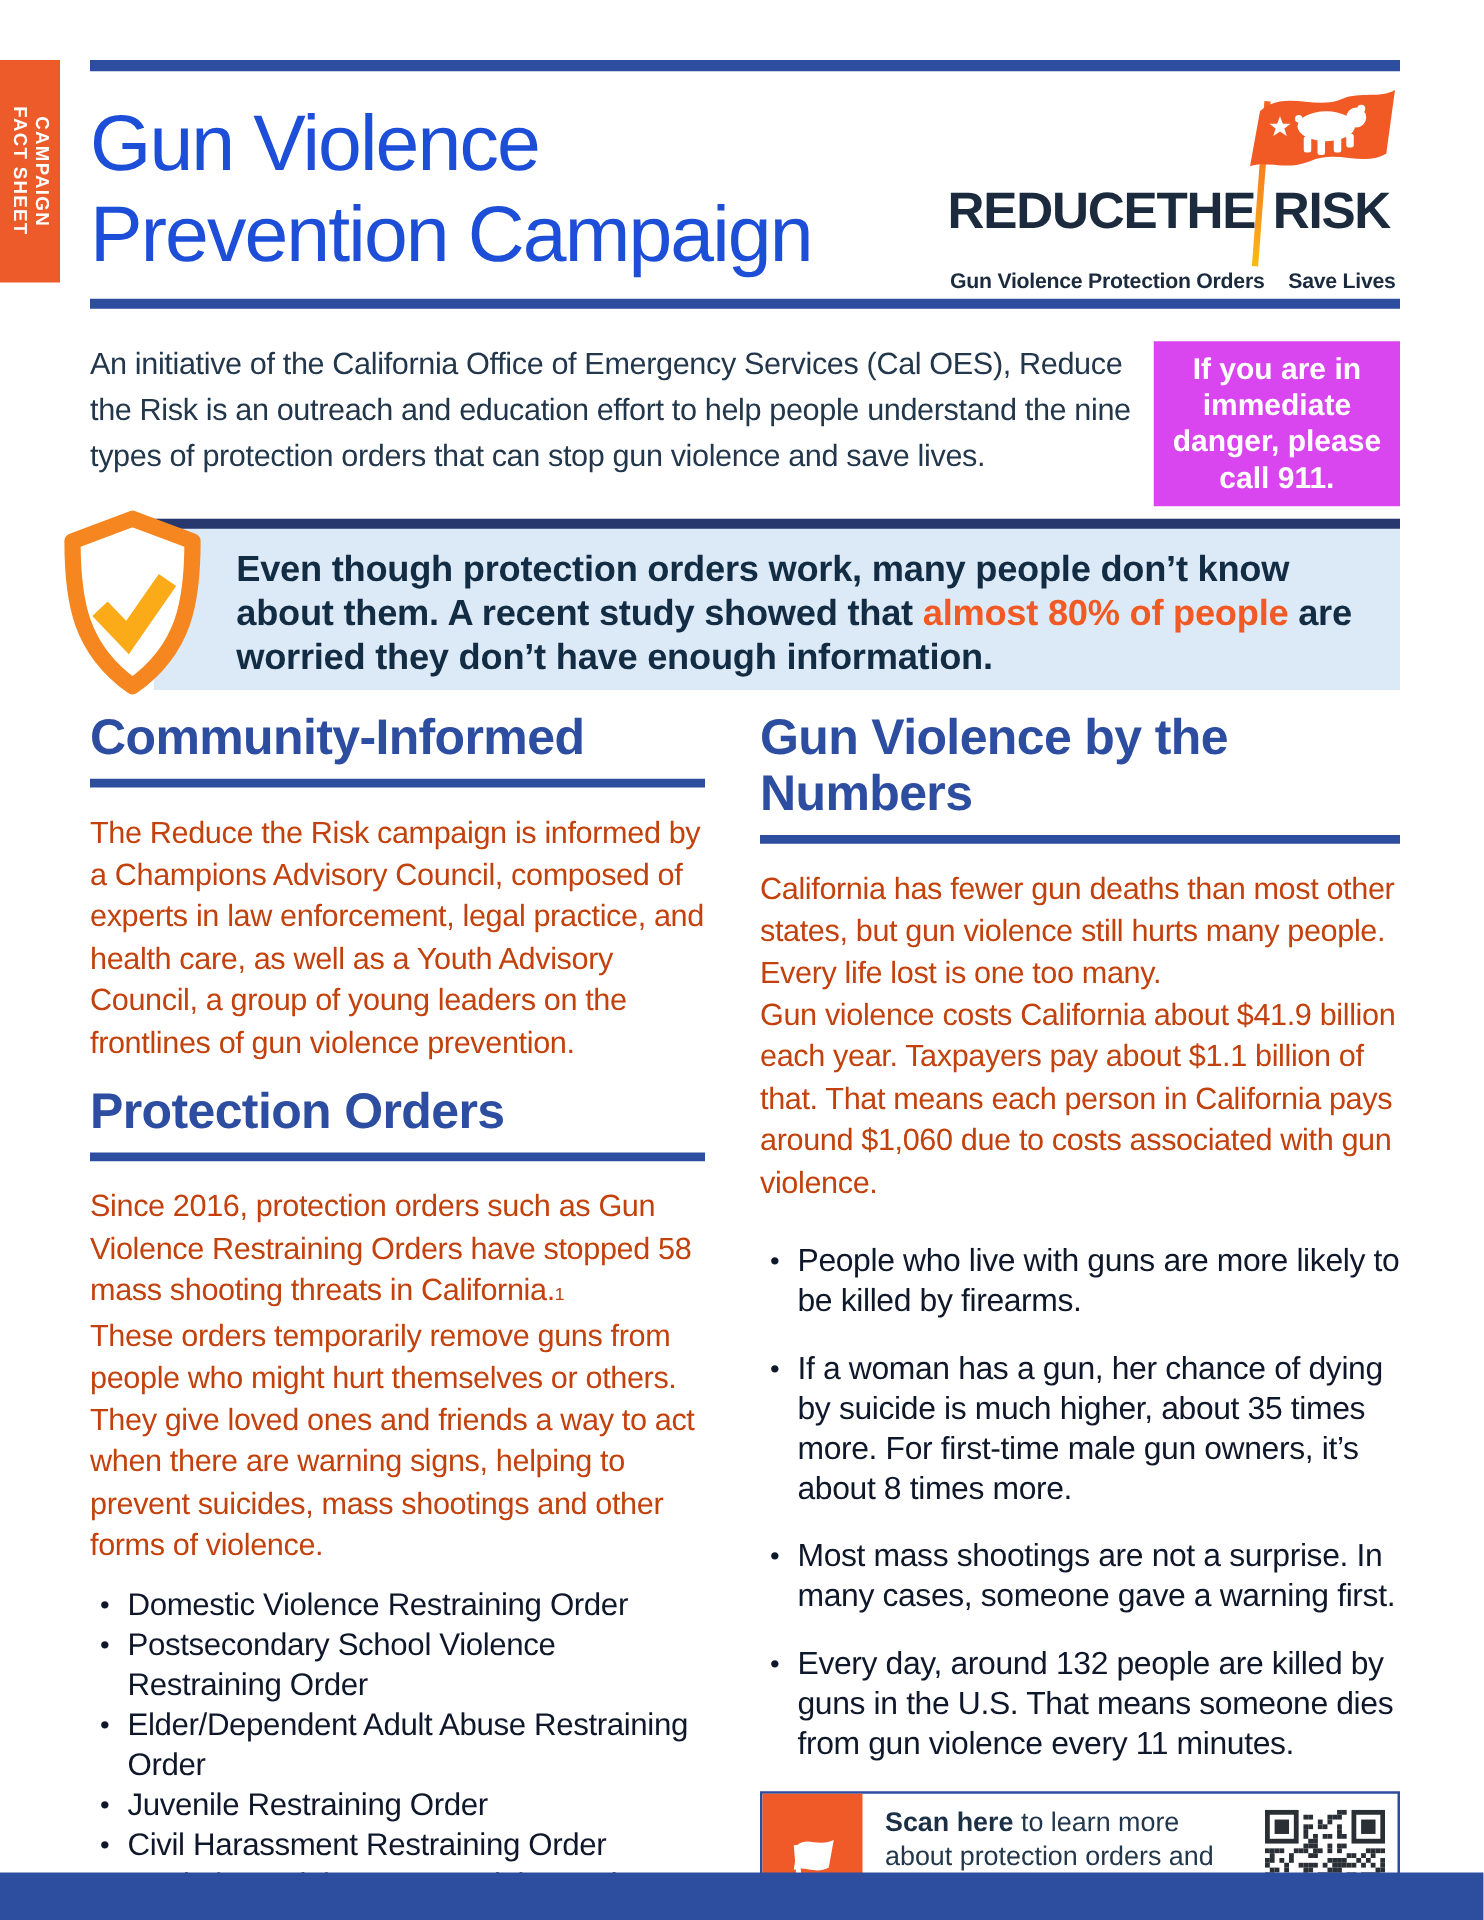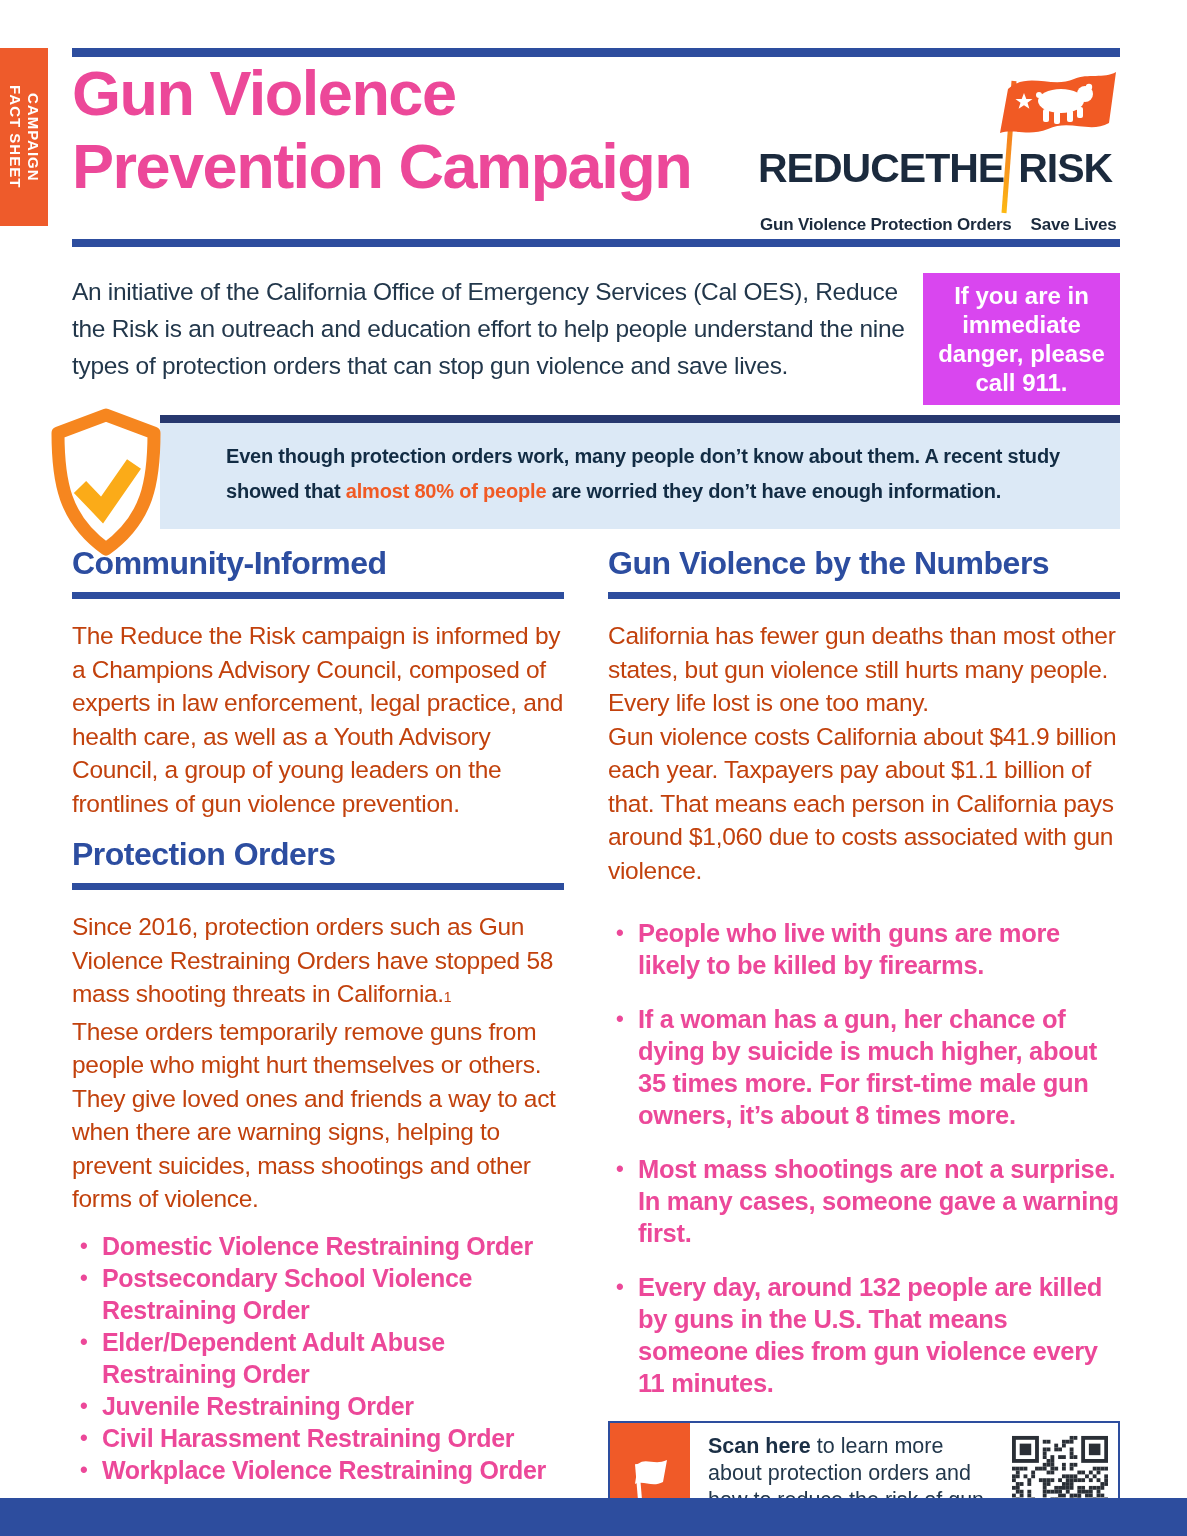--- a/index.html
+++ b/index.html
@@ -17,22 +17,22 @@
     font-size:15px; line-height:18px; letter-spacing:1px; text-align:center;
   }
   .content { position:absolute; left:72px; top:48px; width:1048px; }
   .rule { background:#2d4d9e; }
   .rule.top { height:9px; }
   .rule.under-header { height:8px; }
 
   
   .header { display:flex; justify-content:space-between; align-items:flex-start; height:182px; }
   .page-title {
-    font-size:63px; line-height:73px; font-weight:bold;
-    color:#ec4899; letter-spacing:-1.5px;
+    margin-top:22px; font-size:63px; line-height:73px; font-weight:normal;
+    color:#1d4ed8; letter-spacing:-1.5px;
   }
   .logo { position:relative; width:362px; height:158px; margin-top:24px; flex-shrink:0; }
   .logo-flag { position:absolute; top:-14px; left:208px; width:154px; height:150px; pointer-events:none; }
   .logo-word {
     position:absolute; top:64px; left:0; display:flex; gap:14px;
     font-weight:bold; font-size:41px; letter-spacing:-1px; color:#1b2a3d;
   }
   .logo-tag {
     position:absolute; top:134px; left:2px; display:flex; gap:19px;
     font-weight:bold; font-size:17px; letter-spacing:-0.2px; color:#1b2a3d;
@@ -44,37 +44,37 @@
   .danger {
     width:197px; min-height:122px; box-sizing:border-box; background:#d946ef;
     color:#fff; font-weight:bold; font-size:24px; line-height:29px; text-align:center;
     padding:8px; display:flex; align-items:center; justify-content:center; flex-shrink:0;
   }
 
   
   .callout-row { position:relative; margin-top:10px; }
   .shield { position:absolute; left:-28px; top:-8px; width:124px; height:150px; }
   .callout {
-    margin-left:88px; background:#dce9f6; border-top:8px solid #27386f;
-    padding:16px 20px 20px 66px; font-weight:bold; font-size:20px; line-height:35px;
+    margin-left:51px; background:#dce9f6; border-top:8px solid #27386f;
+    padding:16px 20px 8px 66px; font-weight:bold; font-size:29px; line-height:35px;
     color:#122c44; letter-spacing:-0.2px;
   }
   .highlight { color:#f15a24; }
 
   
   .columns { display:flex; gap:44px; margin-top:16px; }
   .col-left  { width:492px; flex-shrink:0; }
   .col-right { width:512px; flex-shrink:0; }
-  h2.sec { font-size:32px; font-weight:bold; color:#2c4da0; margin:0 0 10px 0; letter-spacing:-0.5px; }
+  h2.sec { font-size:40px; font-weight:bold; color:#2c4da0; margin:0 0 10px 0; letter-spacing:-0.5px; }
   h2.sec.second { margin-top:16px; }
   .hrule { height:7px; background:#2d4d9e; margin:0 0 20px 0; }
   p.body { margin:0; font-size:24.5px; line-height:33.5px; letter-spacing:-0.3px; color:#c2410c; }
   .fn-mark { font-size:14px; }
 
-  ul.blue { list-style:none; margin:14px 0 0 0; padding:0; color:#ec4899; font-weight:bold;
+  ul.blue { list-style:none; margin:14px 0 0 0; padding:0; color:#0f172a; font-weight:normal;
             font-size:25px; line-height:32px; letter-spacing:-0.3px; }
   ul.blue li { position:relative; padding-left:30px; }
   ul.blue li::before { content:"\2022"; position:absolute; left:8px; font-size:22px; }
   ul.blue.spaced { margin-top:30px; font-size:25.5px; line-height:32px; }
   ul.blue.spaced li { margin-bottom:22px; }
 
   
   .scan-box {
     margin-top:18px; border:2px solid #2d4d9e; box-sizing:border-box;
     height:130px; display:flex; align-items:stretch;

